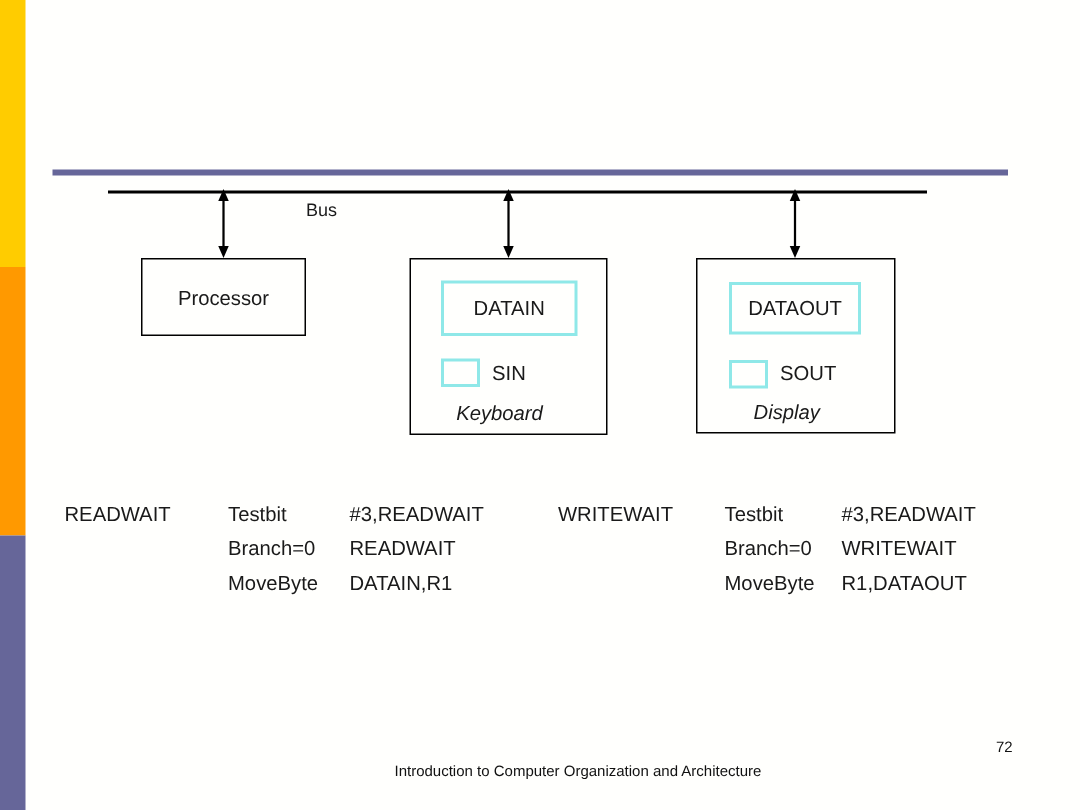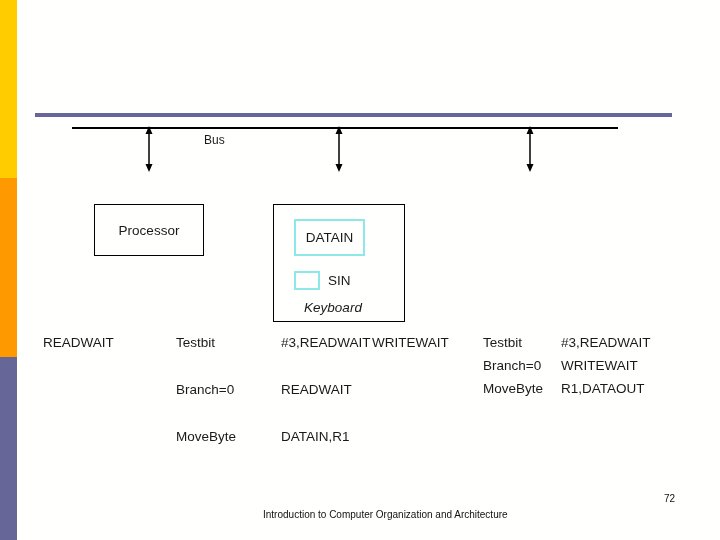--- a/index.html
+++ b/index.html
@@ -19,44 +19,44 @@
     font-size:40px;font-weight:400;color:#666699;letter-spacing:2.5px;
     white-space:nowrap;
   }
   .title-underline{position:absolute;left:35px;top:113px;width:637px;height:4px;background:#666699;}
 
   .bus-line{position:absolute;left:72px;top:127px;width:546px;height:2px;background:#000;}
   .bus-label{position:absolute;left:204px;top:133px;font-size:12px;}
 
   .arrow{position:absolute;top:126px;width:12px;height:46px;}
 
-  .box{position:absolute;border:1.5px solid #000;background:#fffffd;box-sizing:border-box;margin-top:32px;}
+  .box{position:absolute;border:1.5px solid #000;background:#fffffd;box-sizing:border-box;}
   .processor-box{left:94px;top:172px;width:110px;height:52px;display:flex;align-items:center;justify-content:center;font-size:13.5px;}
   .io-box{font-size:13.5px;}
   .kbd-box{left:273px;top:172px;width:132px;height:118px;}
   .dsp-box{left:464px;top:172px;width:133px;height:117px;}
   .reg-box{
     position:absolute;border:2px solid #8FE8E8;box-sizing:border-box;
     display:flex;align-items:center;justify-content:center;
   }
-  .kbd-box .reg-box.reg{left:20px;top:14px;width:71px;height:37px;}
+  .kbd-box .reg-box.reg{left:20px;top:14px;width:91px;height:37px;}
   .dsp-box .reg-box.reg{left:21px;top:15px;width:88px;height:35px;}
   .status-box{position:absolute;width:26px;height:19px;}
   .kbd-box .status-box{left:20px;top:66px;}
   .dsp-box .status-box{left:21px;top:67px;}
   .status-label{position:absolute;top:68px;font-size:13.5px;}
   .kbd-box .status-label{left:54px;}
   .dsp-box .status-label{left:55px;}
   .device-label{position:absolute;left:0;right:12px;bottom:6px;text-align:center;font-style:italic;}
 
   .code-block{
     position:absolute;top:331px;display:grid;
     font-size:13.5px;line-height:23px;white-space:nowrap;
   }
-  .code-left{left:43px;grid-template-columns:109px 81px auto;gap:24px;}
+  .code-left{left:43px;grid-template-columns:109px 81px auto;}
   .code-right{left:372px;grid-template-columns:111px 78px auto;}
   .g1{grid-row:1}.g2{grid-row:2}.g3{grid-row:3}
   .c1{grid-column:1}.c2{grid-column:2}.c3{grid-column:3}
 
   .footer{position:absolute;left:263px;top:493px;font-size:10px;color:#111;margin-top:16px;}
   .page-number{position:absolute;left:664px;top:493px;font-size:10px;color:#111;}
 </style>
 </head>
 <body>
 
@@ -93,20 +93,28 @@
 
   <div class="box io-box kbd-box">
     <div class="reg-box reg">
       <span>DATAIN</span>
     </div>
     <div class="reg-box status-box"></div>
     <span class="status-label">SIN</span>
     <div class="device-label">Keyboard</div>
   </div>
 
+  <div class="box io-box dsp-box">
+    <div class="reg-box reg">
+      <span>DATAOUT</span>
+    </div>
+    <div class="reg-box status-box"></div>
+    <span class="status-label">SOUT</span>
+    <div class="device-label">Display</div>
+  </div>
 
   <div class="code-block code-left">
     <div class="g1 c1">READWAIT</div>
     <div class="g1 c2">Testbit</div>
     <div class="g1 c3">#3,READWAIT</div>
     <div class="g2 c2">Branch=0</div>
     <div class="g2 c3">READWAIT</div>
     <div class="g3 c2">MoveByte</div>
     <div class="g3 c3">DATAIN,R1</div>
   </div>

